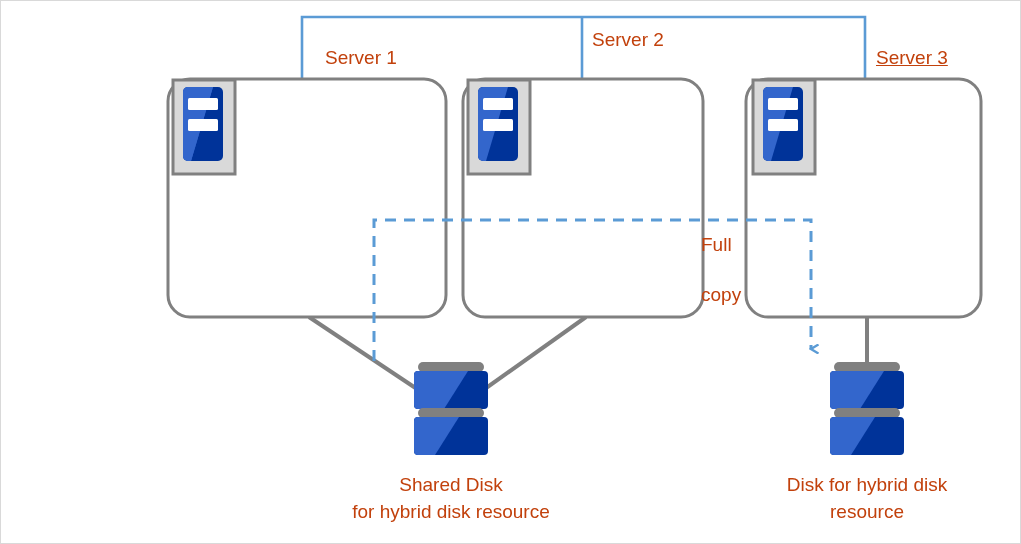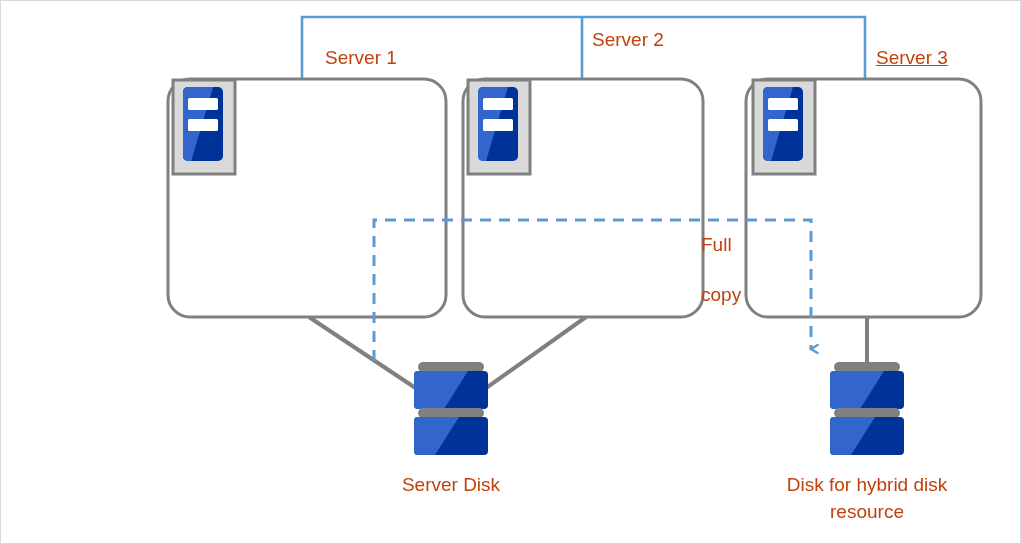--- a/index.html
+++ b/index.html
@@ -173,18 +173,19 @@
 
   <div class="label server-label" style="left:324px; top:45px;">Server 1</div>
 
   <div class="label server-label" style="left:591px; top:27px;">Server 2</div>
 
   <div class="label server-label" style="left:875px; top:45px;text-decoration:underline;">Server 3</div>
 
   <div class="label full-copy-label" style="left:700px; top:231px;">Full</div>
   <div class="label full-copy-label" style="left:700px; top:257px;margin-top:24px;">copy</div>
 
-  <div class="label disk-caption" style="left:300px; top:470px; width:300px;">Server Disk</div>
+  <div class="label disk-caption" style="left:300px; top:470px; width:300px;">Shared Disk</div>
+  <div class="label disk-caption" style="left:300px; top:497px; width:300px;">for hybrid disk resource</div>
 
   <div class="label disk-caption" style="left:716px; top:497px; width:300px;">resource</div>
   <div class="label disk-caption" style="left:716px; top:470px; width:300px;">Disk for hybrid disk</div>
 
 </div>
 
 </body></html>

